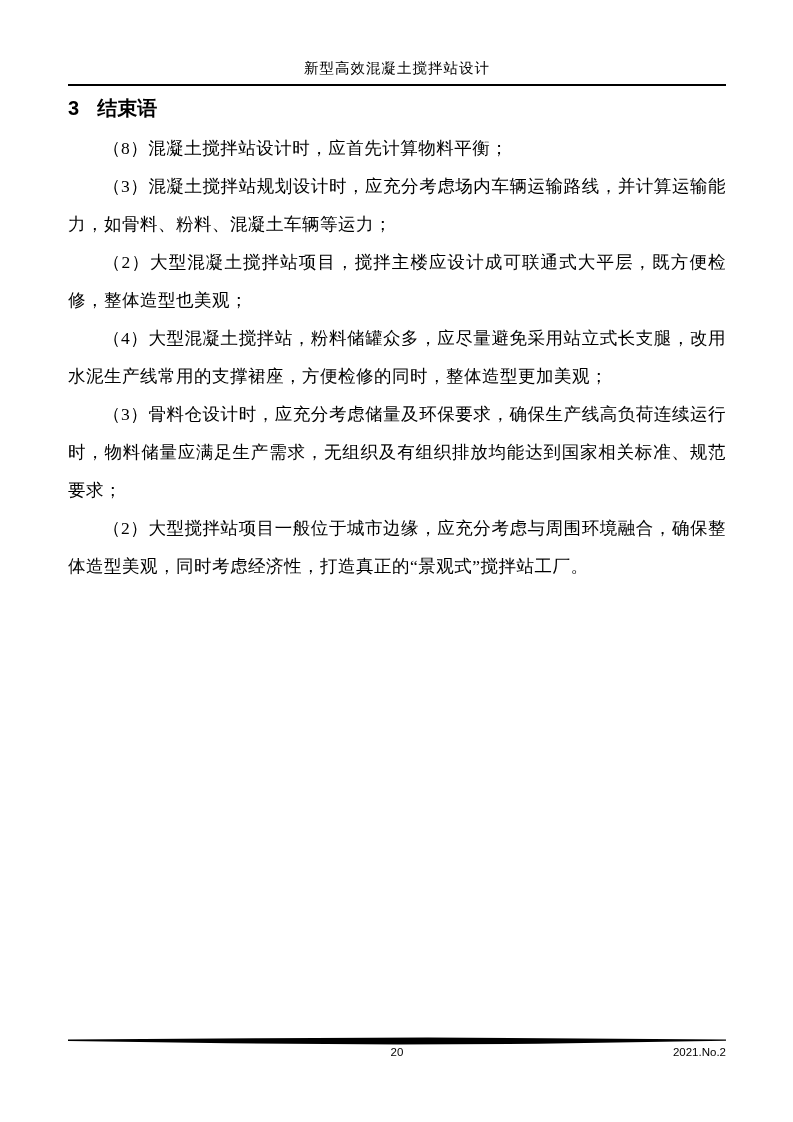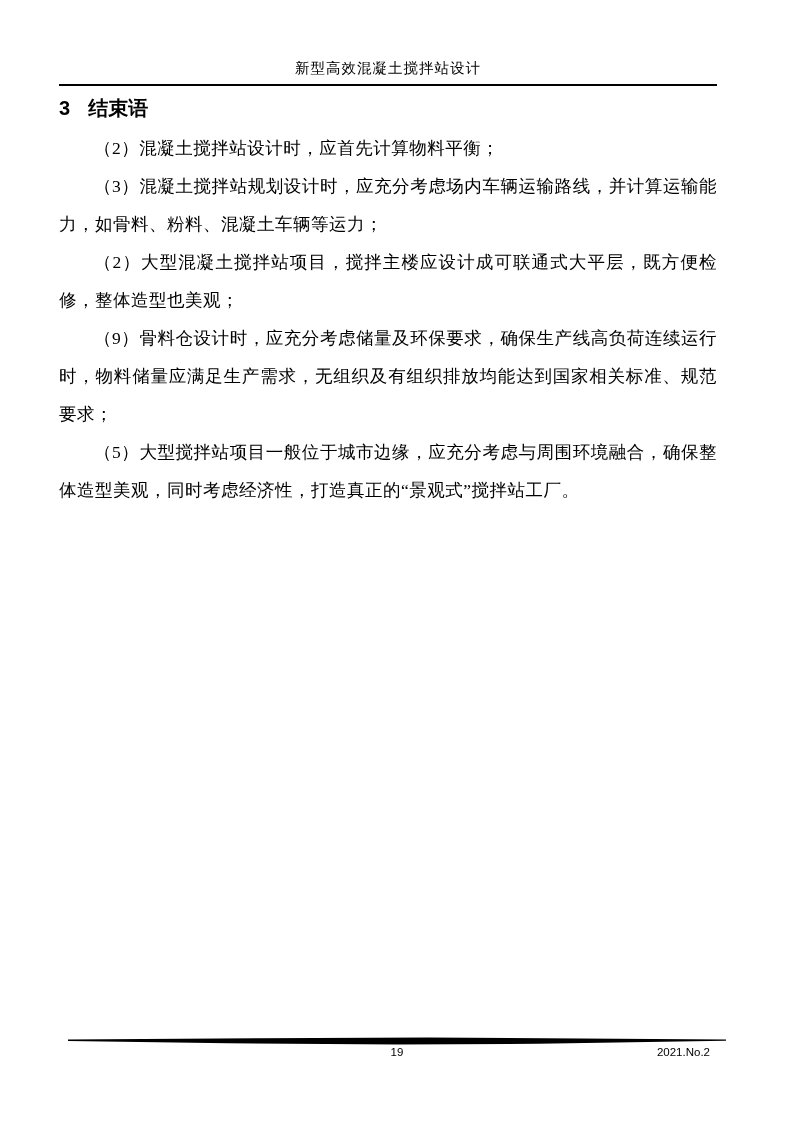--- a/index.html
+++ b/index.html
@@ -12,21 +12,21 @@
     width: 793px;
     height: 1122px;
     background: #ffffff;
     font-family: "Liberation Serif", "DejaVu Serif", serif;
     color: #000000;
     overflow: hidden;
     box-sizing: border-box;
   }
   .content {
     position: absolute;
-    left: 59px;
+    left: 68px;
     top: 0;
     width: 658px;
   }
   .running-header {
     padding-top: 58px;
     text-align: center;
     font-size: 14.5px;
     line-height: 20px;
     border-bottom: 2px solid #000000;
     padding-bottom: 6px;
@@ -75,50 +75,51 @@
     line-height: 15px;
   }
   .page-number {
     position: absolute;
     left: 0;
     right: 0;
     text-align: center;
   }
   .issue-number {
     position: absolute;
-    right: 16px;
+    right: 0;
     text-align: right;
   }
 </style>
 </head>
 <body>
 
 <div class="page">
 
   <div class="content">
 
     <div class="running-header">新型高效混凝土搅拌站设计</div>
 
     <div class="section-heading">
       <span class="sec-num">3</span><span>结束语</span>
     </div>
 
     <div class="body-text">
-      <p>（2）混凝土搅拌站设计时，应首先计算物料平衡；</p>
+      <p>（8）混凝土搅拌站设计时，应首先计算物料平衡；</p>
       <p>（3）混凝土搅拌站规划设计时，应充分考虑场内车辆运输路线，并计算运输能力，如骨料、粉料、混凝土车辆等运力；</p>
       <p>（2）大型混凝土搅拌站项目，搅拌主楼应设计成可联通式大平层，既方便检修，整体造型也美观；</p>
-      <p>（9）骨料仓设计时，应充分考虑储量及环保要求，确保生产线高负荷连续运行时，物料储量应满足生产需求，无组织及有组织排放均能达到国家相关标准、规范要求；</p>
-      <p>（5）大型搅拌站项目一般位于城市边缘，应充分考虑与周围环境融合，确保整体造型美观，同时考虑经济性，打造真正的“景观式”搅拌站工厂。</p>
+      <p>（4）大型混凝土搅拌站，粉料储罐众多，应尽量避免采用站立式长支腿，改用水泥生产线常用的支撑裙座，方便检修的同时，整体造型更加美观；</p>
+      <p>（3）骨料仓设计时，应充分考虑储量及环保要求，确保生产线高负荷连续运行时，物料储量应满足生产需求，无组织及有组织排放均能达到国家相关标准、规范要求；</p>
+      <p>（2）大型搅拌站项目一般位于城市边缘，应充分考虑与周围环境融合，确保整体造型美观，同时考虑经济性，打造真正的“景观式”搅拌站工厂。</p>
     </div>
 
   </div>
 
   <div class="footer">
     <svg class="footer-bar" viewBox="0 0 658 8" preserveAspectRatio="none">
       <polygon points="0,2.6 190,1.2 360,0.6 658,2.4 658,3.8 470,6.8 330,7.6 160,6.2 0,4.0" fill="#000000"></polygon>
     </svg>
     <div class="footer-row">
-      <span class="page-number">19</span>
+      <span class="page-number">20</span>
       <span class="issue-number">2021.No.2</span>
     </div>
   </div>
 
 </div>
 
 </body></html>

